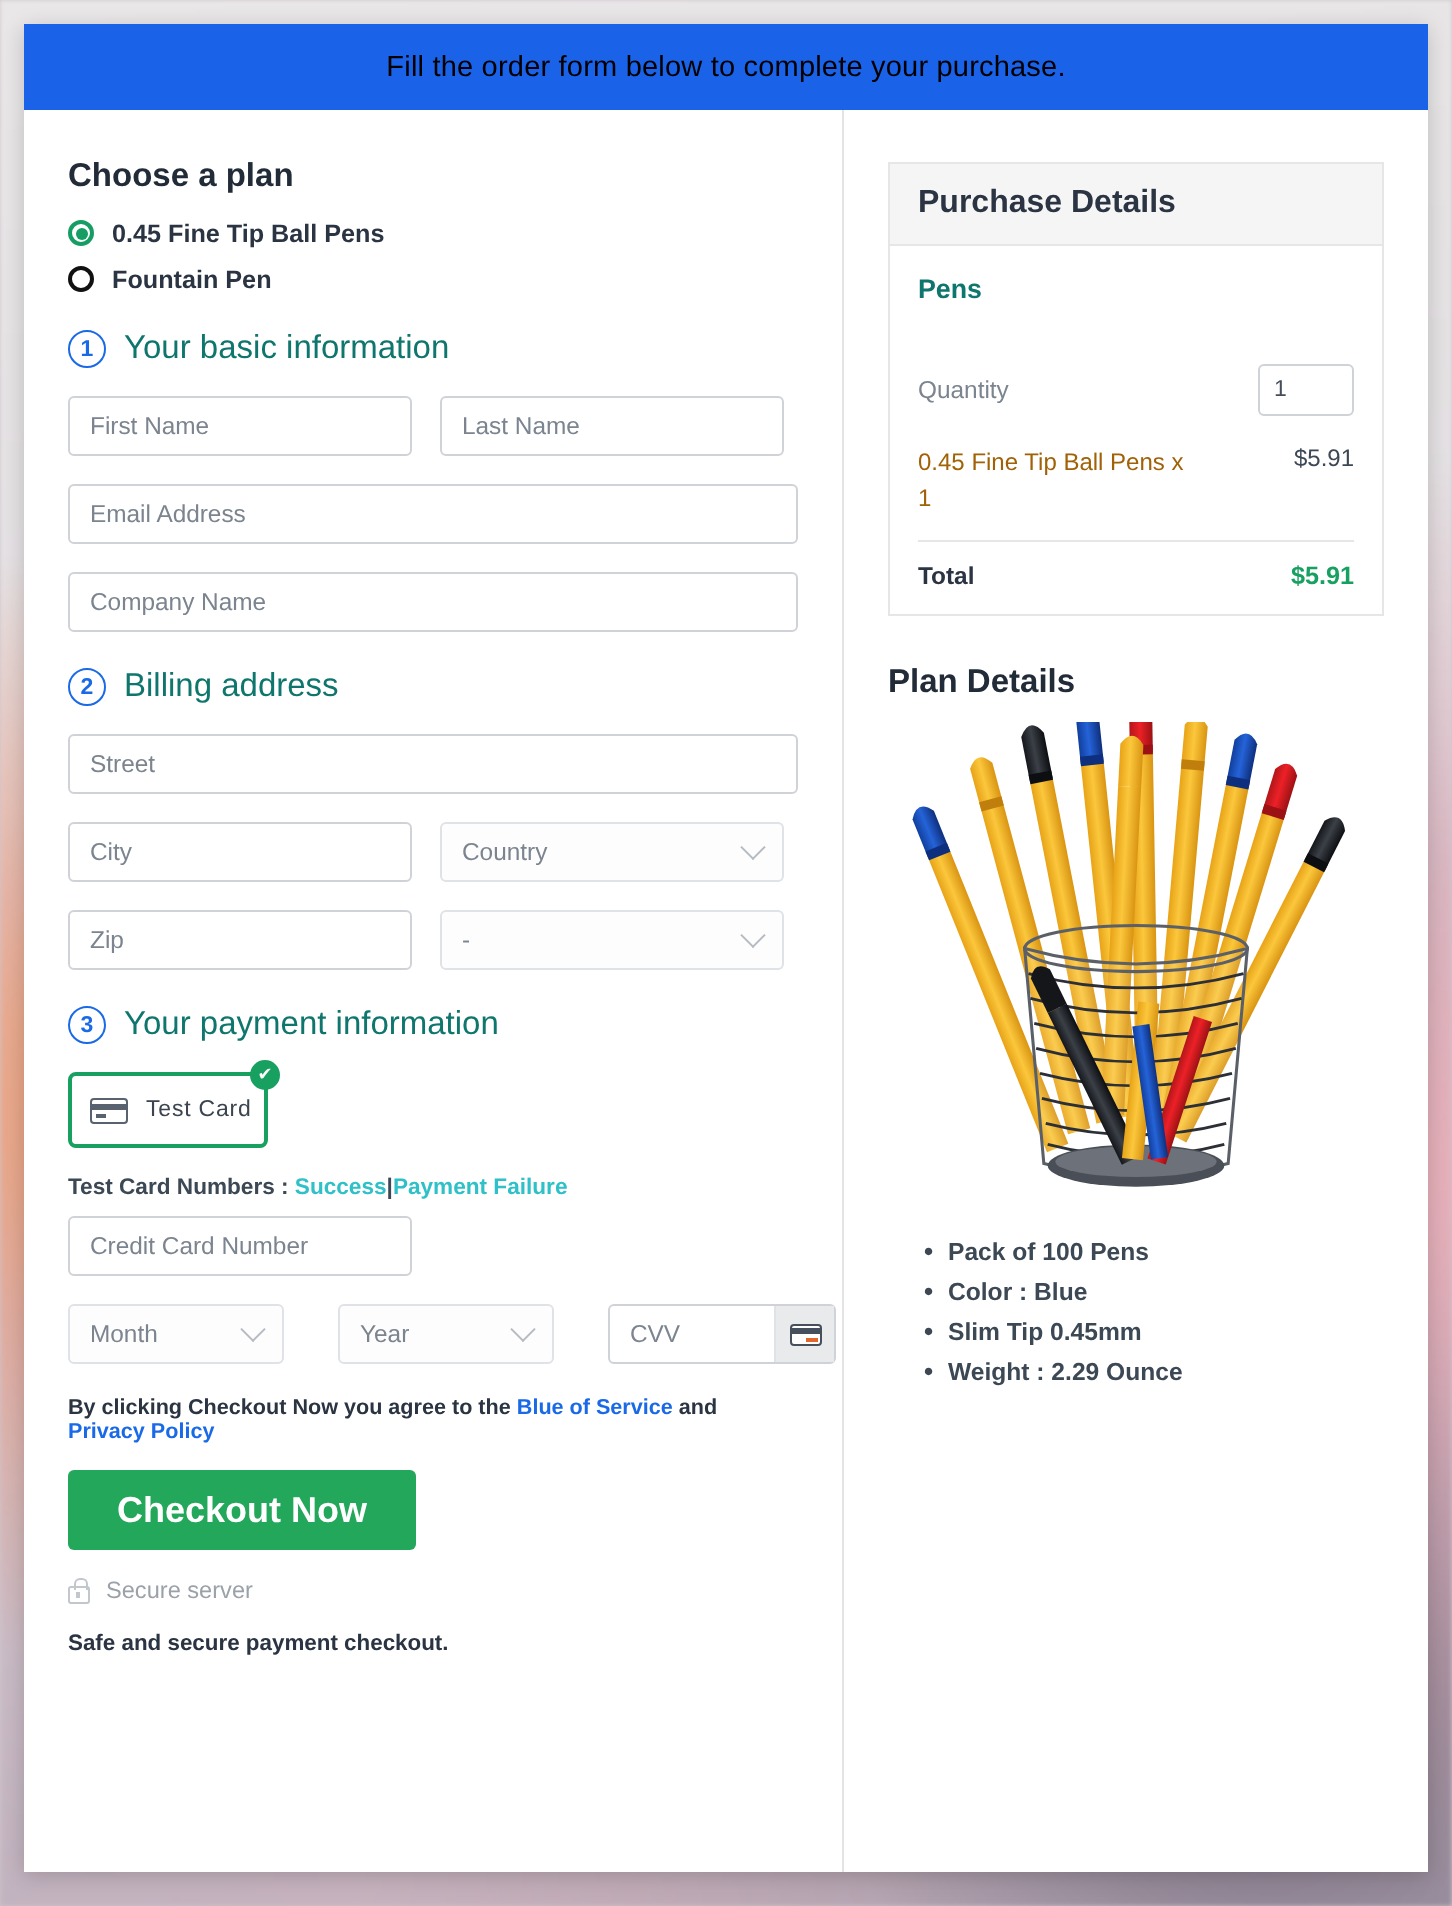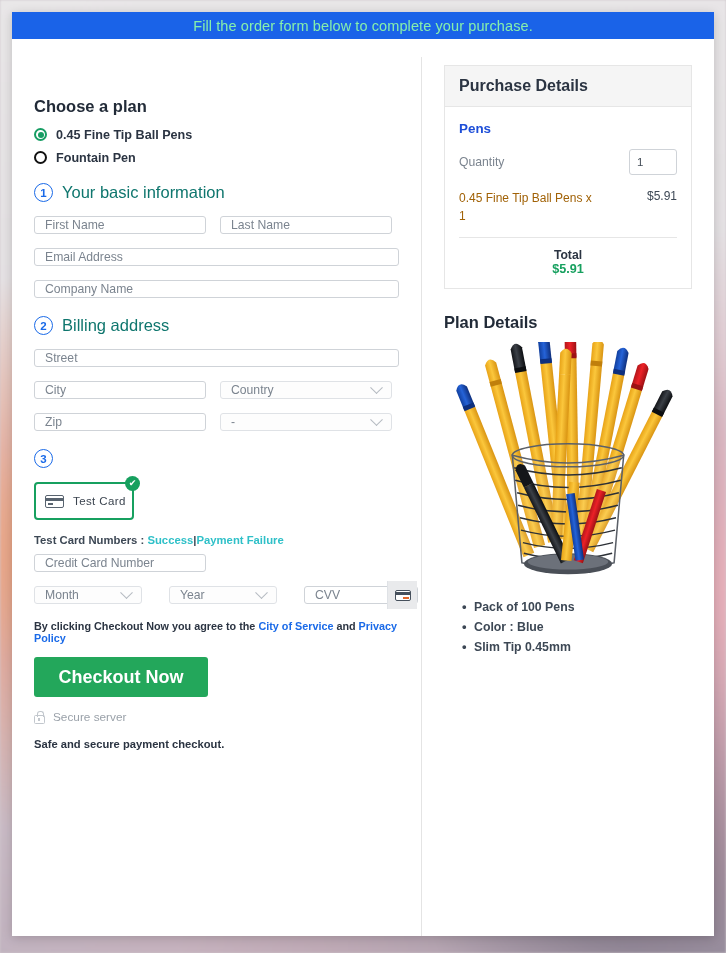--- a/index.html
+++ b/index.html
@@ -28,37 +28,36 @@
     width: 702px; height: 924px;
     background: #ffffff;
     box-shadow: 0 2px 10px rgba(0,0,0,0.18);
     overflow: hidden;
     display: flex;
     flex-direction: column;
   }
 
   
   #banner {
-    height: 27px;
+    height: 43px;
     background: #1a63e8;
-    color: #86efac;
+    color: #000000;
     display: flex; align-items: center; justify-content: center;
     font-size: 14.5px;
     letter-spacing: 0.1px;
     flex: 0 0 auto;
   }
 
   #body-cols { display: flex; flex: 1 1 auto; min-height: 0; }
 
   
   #left-col {
     width: 410px;
     border-right: 1px solid #e4e4e4;
-    padding: 40px 22px 0 22px;
-    margin-top: 18px;
+    padding: 24px 22px 0 22px;
   }
   #right-col {
     flex: 1 1 auto;
     padding: 26px 22px 0 22px;
   }
 
   h2.section-h {
     font-size: 16.5px;
     font-weight: bold;
     color: #222b38;
@@ -87,21 +86,21 @@
     border: 1.6px solid #1a6ae8; color: #1a6ae8;
     font-size: 11.5px; font-weight: bold;
     display: flex; align-items: center; justify-content: center;
     margin-right: 9px; flex: 0 0 auto;
   }
   .step-title { font-size: 16.5px; color: #0f766e; font-weight: 500; }
 
   
   .field-row { display: flex; gap: 14px; margin-bottom: 14px; }
   .fld {
-    height: 18px;
+    height: 30px;
     border: 1px solid #cfd3d8;
     border-radius: 3px;
     background: #fff;
     display: flex; align-items: center;
     padding: 0 10px;
     font-size: 12.2px;
     color: #7b848f;
     position: relative;
   }
   .fld.half { width: 172px; flex: 0 0 172px; }
@@ -205,36 +204,36 @@
 
   
   #purchase-box { border: 1px solid #e6e6e6; background: #fff; }
   #purchase-head {
     background: #f5f5f5;
     border-bottom: 1px solid #e6e6e6;
     padding: 11px 14px;
     font-size: 16px; font-weight: bold; color: #2b3442;
   }
   #purchase-body { padding: 14px 14px 12px 14px; }
-  .pens-title { font-size: 13.4px; font-weight: bold; color: #1d4ed8; margin-bottom: 13px; }
+  .pens-title { font-size: 13.4px; font-weight: bold; color: #0f766e; margin-bottom: 30px; }
   .qty-row { display: flex; align-items: center; justify-content: space-between; margin-bottom: 14px; }
   .qty-label { font-size: 12.2px; color: #7b848f; }
   #qty-input {
     width: 48px; height: 26px;
     border: 1px solid #cfd3d8; border-radius: 3px;
     font-size: 11.5px; color: #454e59;
     padding: 0 7px;
     font-family: "Liberation Sans", sans-serif;
     background: #fff;
   }
   .line-row { display: flex; justify-content: space-between; align-items: flex-start; gap: 10px; }
   .line-desc { font-size: 12px; color: #a16207; line-height: 1.5; max-width: 140px; }
   .line-amt { font-size: 12px; color: #3d4855; white-space: nowrap; }
   .hr { height: 1px; background: #e6e6e6; margin: 12px 0 10px 0; }
-  .total-row { display: flex; justify-content: space-between; align-items: center; flex-direction: column; }
+  .total-row { display: flex; justify-content: space-between; align-items: center; }
   .total-label { font-size: 12.2px; font-weight: bold; color: #2b3442; }
   .total-amt { font-size: 12.6px; font-weight: bold; color: #17a05f; }
 
   #plan-title { font-size: 16.5px; font-weight: bold; color: #222b38; margin: 24px 0 0 0; }
 
   #pen-art { width: 100%; height: 240px; margin-top: 10px; display: block; }
 
   #plan-bullets { list-style: none; padding: 0; margin: 18px 0 0 18px; }
   #plan-bullets li {
     font-size: 12.3px; font-weight: bold; color: #3d4855;
@@ -304,20 +303,21 @@
       <div class="field-row">
         <div class="fld half">Zip</div>
         <div class="fld half sel">
           <span>-</span>
           <span class="chev"></span>
         </div>
       </div>
 
       <div class="step-head">
         <span class="step-num">3</span>
+        <span class="step-title">Your payment information</span>
       </div>
 
       <div class="cardtile">
         <span class="tick">✔</span>
         <span class="cc-glyph"></span>
         <span class="cardtile-label">Test Card</span>
       </div>
 
       <div class="testnums">
         <span>Test Card Numbers :</span>
@@ -340,21 +340,21 @@
         <div class="fld cvv">
           <span>CVV</span>
           <span class="cvv-btn">
             <span class="cvv-glyph"></span>
           </span>
         </div>
       </div>
 
       <div class="terms">
         <span>By clicking Checkout Now you agree to the</span>
-        <a href="#">City of Service</a>
+        <a href="#">Blue of Service</a>
         <span>and</span>
         <a href="#">Privacy Policy</a>
       </div>
 
       <button id="checkout-btn">Checkout Now</button>
 
       <div class="secure-row">
         <span class="lock"></span>
         <span class="secure-txt">Secure server</span>
       </div>
@@ -492,17 +492,18 @@
           <g transform="rotate(-8 116 215)">
               <rect x="116" y="158" width="9" height="70" fill="url(#gb)"></rect>
             </g>
         </g>
       </svg>
 
       <ul id="plan-bullets">
         <li>Pack of 100 Pens</li>
         <li>Color : Blue</li>
         <li>Slim Tip 0.45mm</li>
+        <li>Weight  : 2.29 Ounce</li>
       </ul>
     </div>
 
   </div>
 </div>
 
 </body></html>

